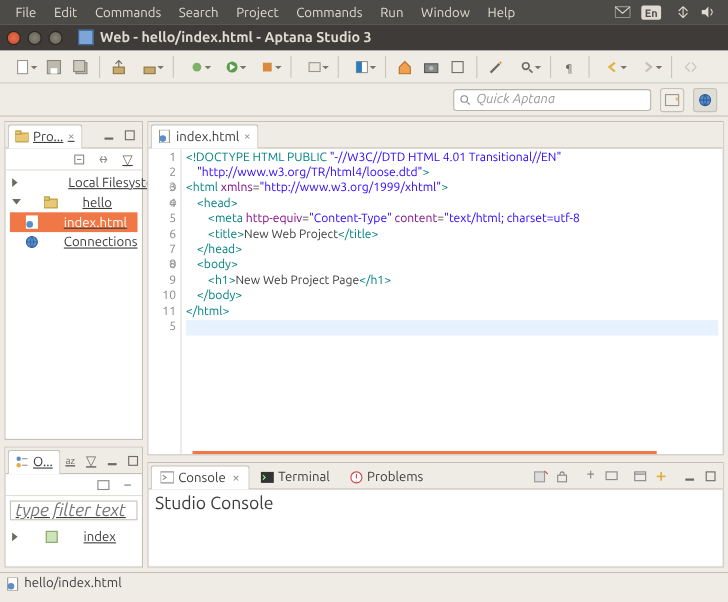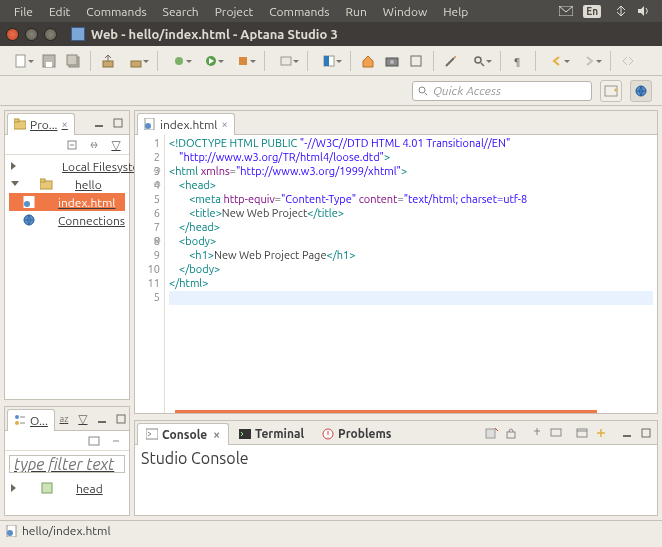--- a/index.html
+++ b/index.html
@@ -66,21 +66,21 @@
 .tag { color: #008080; margin-top: 32px; }
 .attr { color: #7f007f; }
 .str { color: #2a00ff; }
 .doctype { color: #008080; }
 .editor-scroll-ind { position: absolute; bottom: 0; left: 40px; right: 60px; height: 3px; background: #f07746; }
 
 
 .filter-input { margin: 4px; height: 18px; border: 1px solid #c5c1b8; padding: 0 4px; color: #999; font-style: italic; font-size: 16px; }
 
 
-.console-tabs { display: flex; gap: 2px; font-weight: bold; }
+.console-tabs { display: flex; gap: 2px; }
 .console-tab { height: 22px; display: flex; align-items: center; padding: 0 8px; gap: 4px; border-radius: 3px 3px 0 0; position: relative; top: 1px; }
 .console-tab.active { background: #fff; border: 1px solid #c5c1b8; border-bottom: none; }
 .console-body { flex: 1; padding: 4px 6px; font-size: 16px; }
 
 
 .statusbar { height: 20px; background: #efece5; border-top: 1px solid #c5c1b8; display: flex; align-items: center; padding: 0 6px; font-size: 12px; gap: 4px; }
 
 svg { display: block; }
 </style>
 </head>
@@ -243,21 +243,21 @@
       </svg>
     </div>
 </div>
 
 <div class="quickaccess-row">
   <div class="quick-input">
     <svg width="12" height="12">
         <circle cx="5" cy="5" r="3" fill="none" stroke="#888"></circle>
         <path d="M8 8 L10 10" stroke="#888"></path>
       </svg>
-    <span style="margin-left:4px">Quick Access</span>
+    <span style="margin-left:4px">Quick Aptana</span>
   </div>
   <div class="persp-btn">
       <svg width="14" height="12">
         <rect x="1" y="1" width="12" height="10" fill="none" stroke="#9a968c"></rect>
         <path d="M10 5 L13 5 M11.5 3.5 L11.5 6.5" stroke="#e0b040"></path>
       </svg>
     </div>
   <div class="persp-btn" style="background:#e0ddd5">
       <svg width="14" height="14">
         <circle cx="7" cy="7" r="5" fill="#5a8fc9" stroke="#2a5f99"></circle>
@@ -380,21 +380,21 @@
             </svg>
           </div>
       </div>
       <input class="filter-input" placeholder="type filter text" style="">
       <div class="tree">
         <div class="tree-row">
           <div class="expander right"></div>
           <svg class="ticon">
               <rect x="1" y="1" width="10" height="10" fill="#cde4b8" stroke="#7fa060"></rect>
             </svg>
-          <span>head</span>
+          <span>index</span>
         </div>
       </div>
     </div>
   </div>
 
   <div class="right-col">
 
     <div class="pane" style="flex:1">
       <div class="pane-tabbar">
         <div class="pane-tab">

